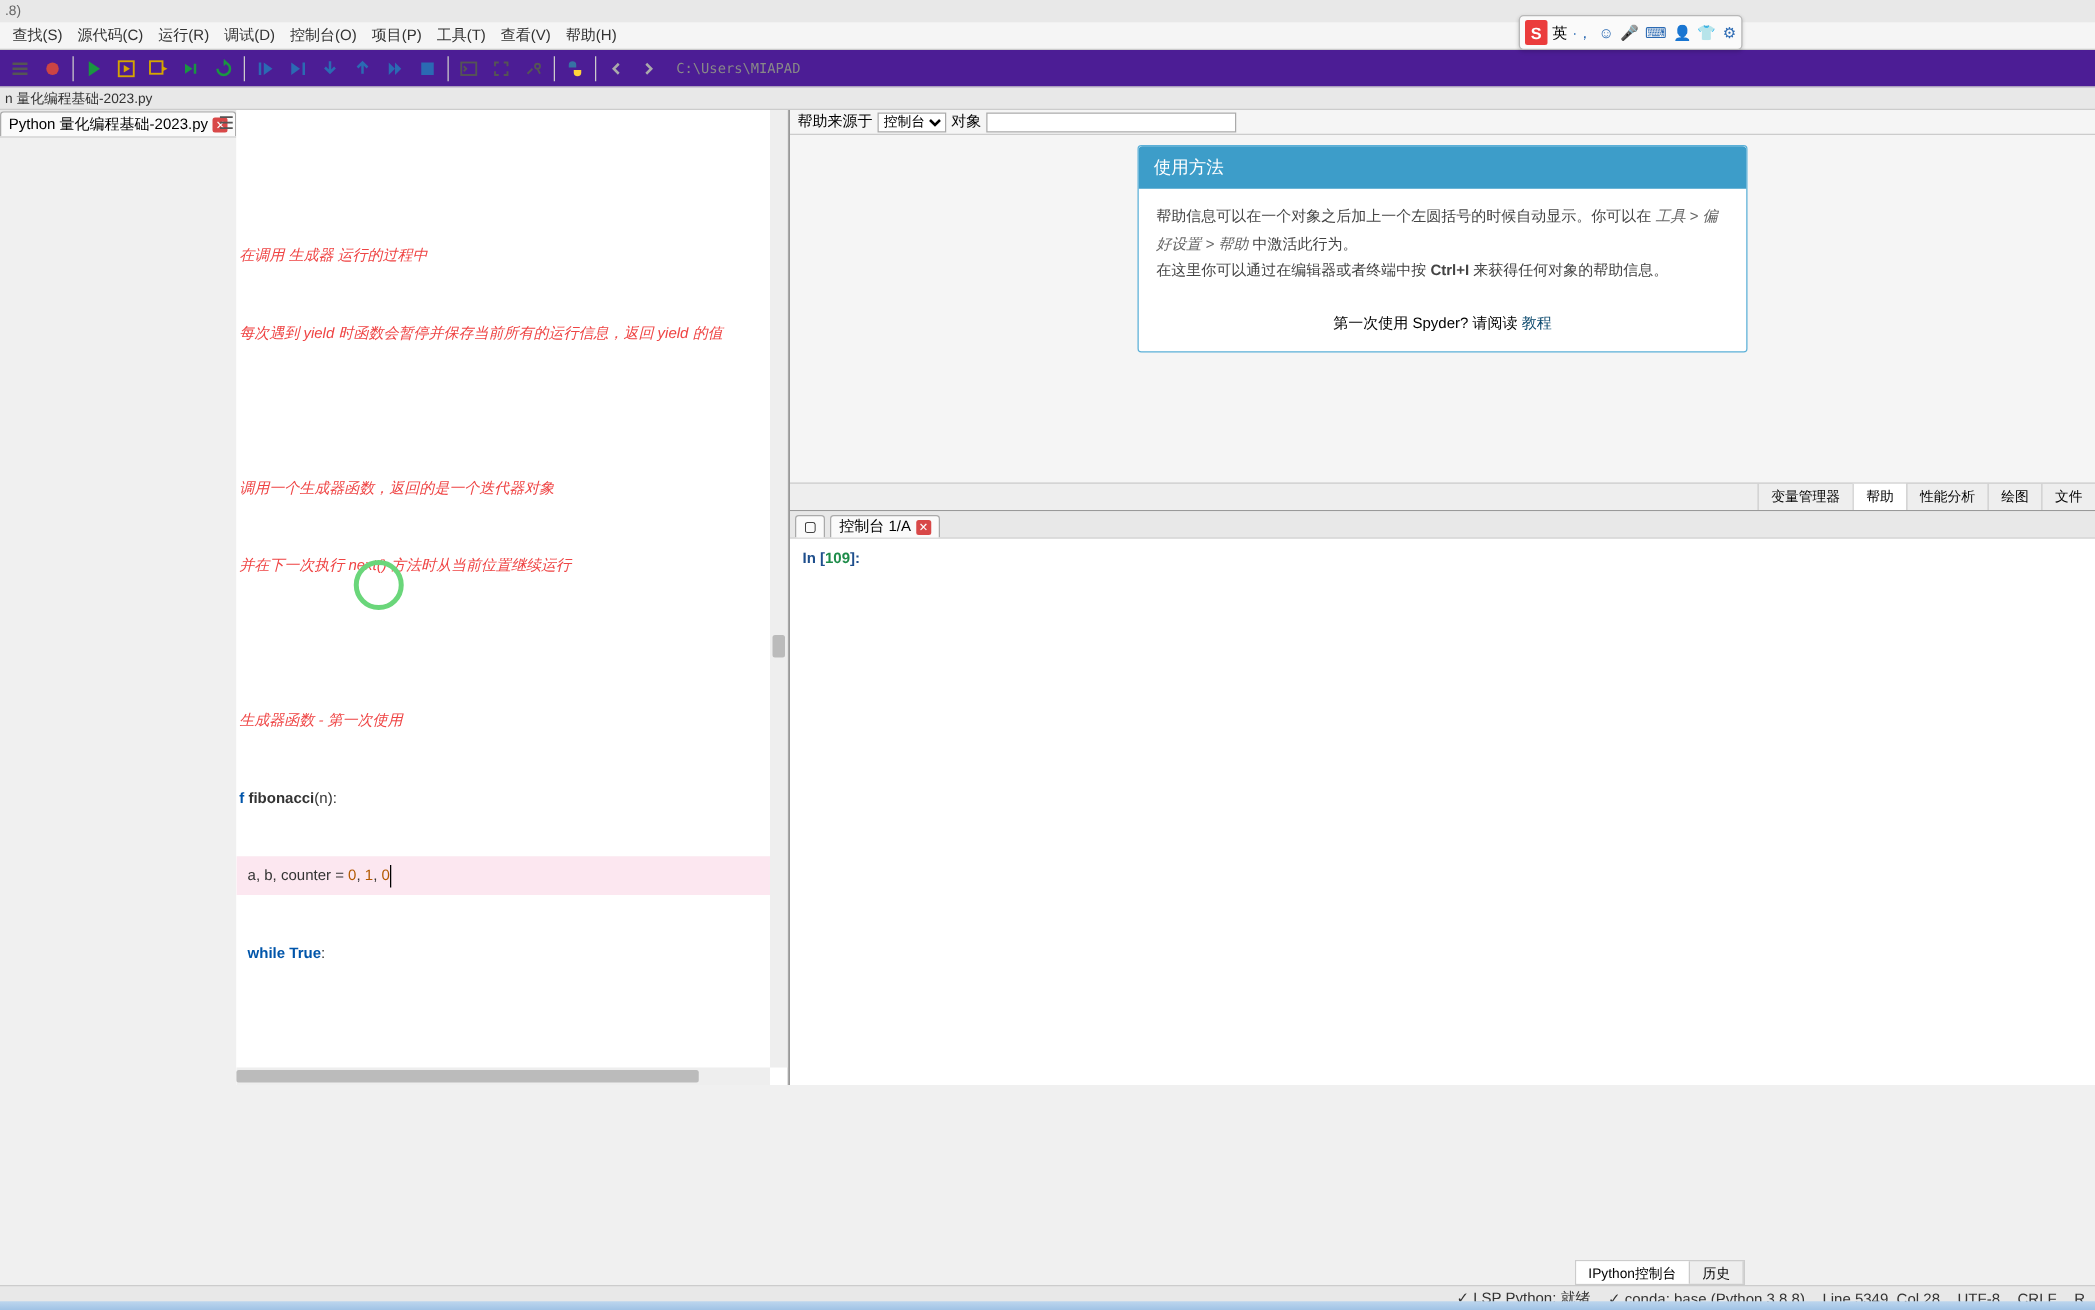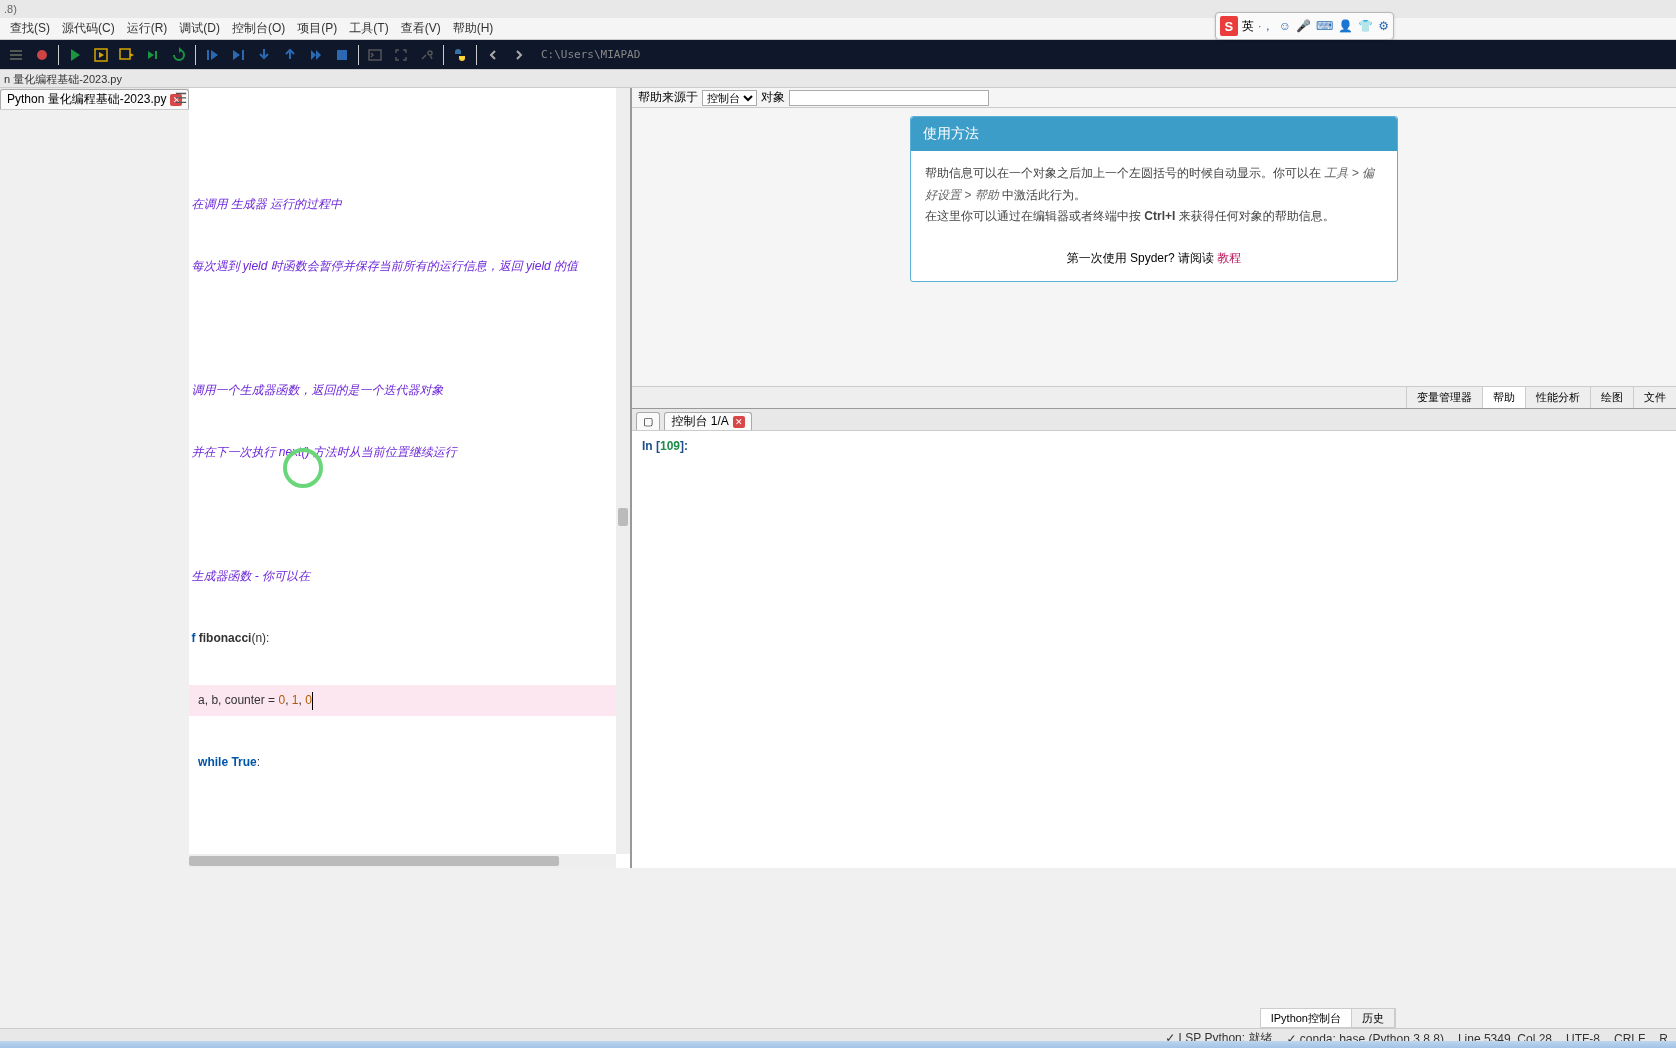--- a/index.html
+++ b/index.html
@@ -1,35 +1,35 @@
 <!DOCTYPE html>
 <html><head>
 <meta charset="utf-8">
 <style>
 * { margin: 0; padding: 0; box-sizing: border-box; font-family: "Microsoft YaHei", sans-serif; font-size: 12px; }
 body { width: 1676px; height: 1048px; background: #f0f0f0; overflow: hidden; position: relative; }
 .titlebar { height: 18px; background: #e8e8e8; padding-left: 4px; color: #666; font-size: 11px; line-height: 18px; }
 .menubar { height: 22px; background: #f5f5f5; border-bottom: 1px solid #ccc; display: flex; align-items: center; padding-left: 4px; }
 .menubar span { padding: 0 6px; cursor: pointer; font-size: 12px; color: #333; }
-.toolbar { height: 30px; background: #0f172a; border-bottom: 1px solid #ccc; display: flex; align-items: center; padding: 0 4px; gap: 2px; }
+.toolbar { height: 30px; background: #4c1d95; border-bottom: 1px solid #ccc; display: flex; align-items: center; padding: 0 4px; gap: 2px; }
 .toolbar .tb-btn { width: 24px; height: 24px; display: flex; align-items: center; justify-content: center; cursor: pointer; border-radius: 2px; }
 .toolbar .sep { width: 1px; height: 20px; background: #ccc; margin: 0 2px; }
 .toolbar .path { margin-left: 8px; color: #888; font-family: Consolas, monospace; font-size: 11px; }
 .filepath-bar { height: 18px; background: #e8e8e8; border-bottom: 1px solid #ccc; padding-left: 4px; font-size: 11px; color: #333; line-height: 18px; }
 .main { display: flex; height: 780px; }
 .editor-pane { width: 631px; display: flex; flex-direction: row; border-right: 1px solid #999; position: relative; }
 .editor-tabs { height: 22px; background: #e8e8e8; display: flex; align-items: flex-end; border-bottom: 1px solid #ccc; position: relative; }
 .editor-tab { height: 20px; background: #fafafa; border: 1px solid #aaa; border-bottom: none; padding: 0 6px; display: flex; align-items: center; gap: 4px; font-size: 11px; border-radius: 3px 3px 0 0; }
 .editor-tab .close { width: 12px; height: 12px; background: #d84848; border-radius: 2px; display: flex; align-items: center; justify-content: center; color: #fff; font-size: 9px; cursor: pointer; }
 .hamburger { position: absolute; right: 2px; top: 2px; cursor: pointer; font-size: 14px; color: #555; }
 .code-area { flex: 1; background: #fff; position: relative; overflow: hidden; }
 .code-content { position: absolute; left: 0; top: 0; right: 14px; bottom: 14px; overflow: hidden; white-space: pre; font-family: Consolas, "Courier New", monospace; font-size: 13px; line-height: 31px; padding-top: 8px; color: #333; }
 .code-line { height: 31px; padding-left: 2px; }
 .code-line.hl { background: #fce7f0; }
-.comment { color: #6d28d9; font-style: italic; }
+.comment { color: #ef4444; font-style: italic; }
 .keyword { color: #0055aa; font-weight: bold; }
 .funcname { font-weight: bold; }
 .num { color: #b35900; }
 .boolv { color: #0055aa; font-weight: bold; }
 .rmargin { position: absolute; top: 0; bottom: 14px; left: 568px; width: 1px; background: #e6e6e6; }
 .rmark { position: absolute; right: 2px; top: 6px; width: 6px; height: 14px; background: #d66; }
 .vscroll { position: absolute; right: 0; top: 0; bottom: 14px; width: 14px; background: #eee; }
 .vscroll .thumb { position: absolute; left: 2px; right: 2px; top: 420px; height: 18px; background: #bbb; border-radius: 2px; }
 .hscroll { position: absolute; left: 0; right: 14px; bottom: 0; height: 14px; background: #eee; }
 .hscroll .thumb { position: absolute; top: 2px; bottom: 2px; left: 0; width: 370px; background: #bbb; border-radius: 2px; }
@@ -37,21 +37,21 @@
 .right-pane { flex: 1; display: flex; flex-direction: column; border-left: 1px solid #999; }
 .help-bar { height: 20px; background: #f5f5f5; border-bottom: 1px solid #ccc; display: flex; align-items: center; padding-left: 6px; gap: 4px; font-size: 11px; }
 .help-bar select { font-size: 11px; border: 1px solid #aaa; background: #fff; height: 16px; }
 .help-bar input { font-size: 11px; border: 1px solid #aaa; height: 16px; width: 200px; padding: 0 4px; }
 .help-content { flex: 1; background: #f5f5f5; display: flex; align-items: flex-start; justify-content: center; padding: 8px; }
 .help-panel { width: 488px; background: #fff; border: 1px solid #5bb0d8; border-radius: 3px; }
 .help-panel .hp-header { background: #3d9dc9; color: #fff; padding: 8px 12px; font-size: 14px; border-radius: 3px 3px 0 0; }
 .help-panel .hp-body { padding: 12px 14px; font-size: 13px; line-height: 1.8; color: #444; }
 .help-panel .hp-body em { font-style: italic; color: #666; }
 .help-panel .hp-footer { text-align: center; padding: 10px 0 14px 0; font-size: 13px; }
-.help-panel .hp-footer a { color: #be185d; text-decoration: none; }
+.help-panel .hp-footer a { color: #0c4a6e; text-decoration: none; }
 .rp-tabs { height: 22px; background: #eee; border-top: 1px solid #ccc; display: flex; justify-content: flex-end; }
 .rp-tabs span { padding: 3px 10px; border-left: 1px solid #ccc; font-size: 11px; cursor: pointer; }
 .rp-tabs span.active { background: #fff; }
 .console-pane { height: 460px; border-top: 1px solid #999; display: flex; flex-direction: column; }
 .console-tabs { height: 22px; background: #e8e8e8; display: flex; align-items: flex-end; gap: 4px; padding-left: 4px; border-bottom: 1px solid #ccc; }
 .console-tab { height: 18px; border: 1px solid #aaa; border-bottom: none; background: #fafafa; padding: 0 6px; display: flex; align-items: center; gap: 4px; font-size: 11px; border-radius: 3px 3px 0 0; }
 .console-body { flex: 1; background: #fff; padding: 8px 10px; font-family: Consolas, monospace; font-size: 13px; color: #333; }
 .console-body .prompt .inlbl { color: #1e4e8c; font-weight: bold; }
 .console-body .prompt .idx { color: #1e8c4a; font-weight: bold; }
 .statusbar { position: absolute; left: 0; right: 0; bottom: 0; height: 20px; background: #e8e8e8; border-top: 1px solid #ccc; display: flex; align-items: center; justify-content: flex-end; padding: 0 8px; font-family: Consolas, monospace; font-size: 11px; color: #333; gap: 14px; }
@@ -211,21 +211,21 @@
       <div class="rmargin"></div>
       <div class="rmark"></div>
       <div class="code-content">
 <div class="code-line"></div>
 <div class="code-line"><span class="comment">在调用 生成器 运行的过程中</span></div>
 <div class="code-line"><span class="comment">每次遇到 yield 时函数会暂停并保存当前所有的运行信息，返回 yield 的值</span></div>
 <div class="code-line"></div>
 <div class="code-line"><span class="comment">调用一个生成器函数，返回的是一个迭代器对象</span></div>
 <div class="code-line"><span class="comment">并在下一次执行 next() 方法时从当前位置继续运行</span></div>
 <div class="code-line"></div>
-<div class="code-line"><span class="comment">生成器函数 - 你可以在</span></div>
+<div class="code-line"><span class="comment">生成器函数 - 第一次使用</span></div>
 <div class="code-line"><span class="keyword">f </span><span class="funcname">fibonacci</span><span>(n):</span></div>
 <div class="code-line hl"><span>  a, b, counter = </span><span class="num">0</span><span>, </span><span class="num">1</span><span>, </span><span class="num">0</span><span style="border-left:1px solid #000;height:18px;display:inline-block;vertical-align:middle"></span></div>
 <div class="code-line"><span class="keyword">  while</span><span> </span><span class="boolv">True</span><span>:</span></div>
 
 
 
 
 
 
 

